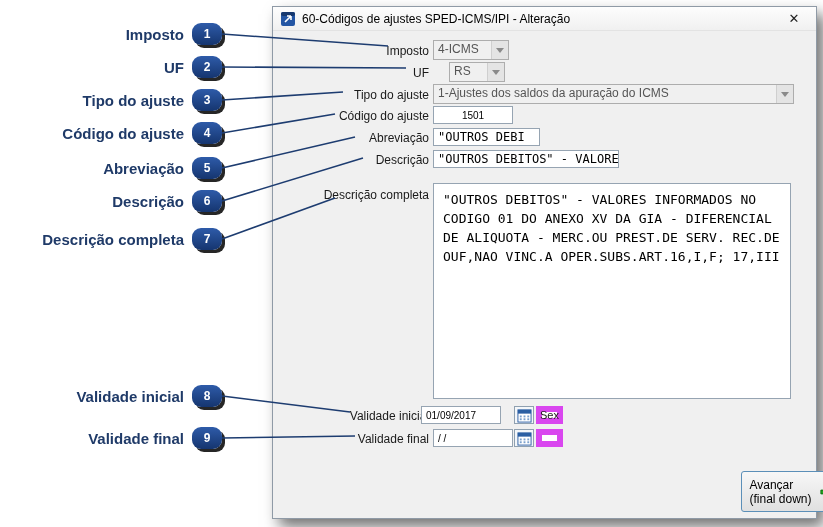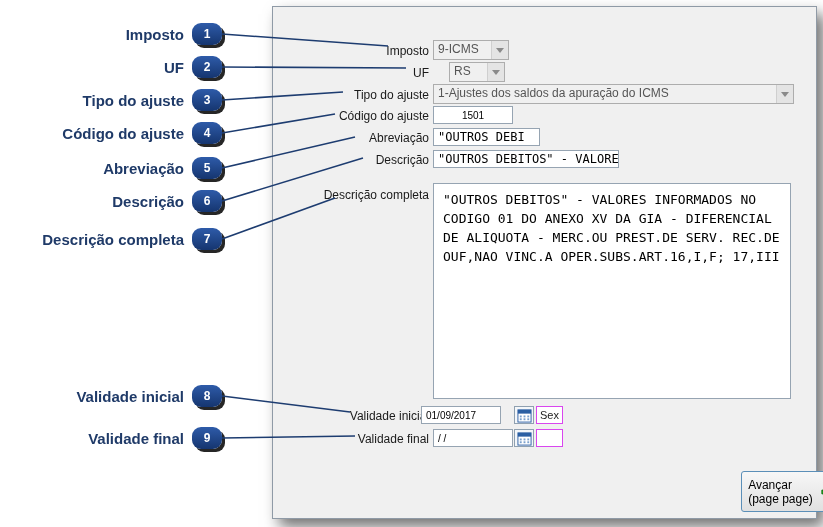--- a/index.html
+++ b/index.html
@@ -43,21 +43,21 @@
           padding:0 4px;white-space:nowrap;overflow:hidden;}
   .mono{font-family:"DejaVu Sans Mono",monospace;font-size:12px;}
 
   .bigtext{position:absolute;left:160px;top:176px;width:358px;height:216px;background:#fff;
            border:1px solid #96a4b2;box-sizing:border-box;padding:6px 9px;
            font-family:"DejaVu Sans Mono",monospace;font-size:13px;line-height:19px;
            white-space:pre-wrap;color:#000;}
 
   .calbtn{position:absolute;width:20px;height:18px;box-sizing:border-box;border:1px solid #8fa0b0;
           background:#f4f7fa;display:flex;align-items:center;justify-content:center;}
-  .daybox{position:absolute;width:27px;height:18px;box-sizing:border-box;border:1px solid #d946ef;
+  .daybox{position:absolute;width:27px;height:18px;box-sizing:border-box;border:6px solid #d946ef;
           background:#ffffff;font-size:11px;display:flex;align-items:center;justify-content:center;
           color:#222;}
 
   .btn-cancel{position:absolute;left:325px;top:471px;width:94px;height:29px;box-sizing:border-box;
               background:linear-gradient(#f7f7f7,#dfdfdf);border:1px solid #8a8a8a;border-radius:3px;
               display:flex;align-items:center;justify-content:center;gap:6px;font-size:12px;color:#000;}
   .btn-next{position:absolute;left:428px;top:464px;width:103px;height:41px;box-sizing:border-box;
             background:linear-gradient(#f7f7f7,#e0e0e0);border:1px solid #5b8fb8;border-radius:3px;
             display:flex;align-items:center;justify-content:center;gap:7px;font-size:12px;color:#000;margin-left:40px;}
   .btn-next .lines{text-align:left;line-height:14px;}
@@ -113,24 +113,33 @@
       <line x1="222" y1="168" x2="355" y2="137"></line>
       <line x1="222" y1="201" x2="363" y2="158"></line>
       <line x1="222" y1="239" x2="335" y2="198"></line>
       <line x1="222" y1="396" x2="350" y2="412"></line>
       <line x1="222" y1="438" x2="355" y2="436"></line>
     </g>
   </svg>
 
   <div class="dialog">
 
+    <div class="titlebar">
+      <svg width="16" height="16" viewBox="0 0 16 16">
+        <rect x="1" y="1" width="14" height="14" rx="2" fill="#2456a4"></rect>
+        <rect x="1" y="1" width="14" height="4" rx="2" fill="#16386f"></rect>
+        <path d="M5 11 L11 5 M11 5 h-4 M11 5 v4" stroke="#ffffff" stroke-width="1.6" fill="none"></path>
+      </svg>
+      <span class="title">60-Códigos de ajustes SPED-ICMS/IPI - Alteração</span>
+      <span class="close">✕</span>
+    </div>
 
     <div class="flabel" style="top:37px">Imposto</div>
     <div class="combo" style="left:160px;top:33px;width:76px">
-      <span class="val">9-ICMS</span>
+      <span class="val">4-ICMS</span>
       <span class="dbtn">
           <span class="tri"></span>
         </span>
     </div>
 
     <div class="flabel" style="top:59px">UF</div>
     <div class="combo" style="left:176px;top:55px;width:56px">
       <span class="val">RS</span>
       <span class="dbtn">
           <span class="tri"></span>
@@ -193,21 +202,21 @@
             <rect x="11" y="11" width="2" height="2"></rect>
         </g>
       </svg>
     </div>
     <div class="daybox" style="left:263px;top:422px"></div>
 
 
     <div class="btn-next">
       <span class="lines">
         <span>Avançar</span><br>
-        <span>(page page)</span>
+        <span>(final down)</span>
       </span>
       <svg width="17" height="14" viewBox="0 0 18 14">
         <path d="M2 5 h7 v-4 l8 6 -8 6 v-4 h-7 z" fill="#23a523" stroke="#0d6e0d" stroke-width="1"></path>
       </svg>
     </div>
 
   </div>
 </div>
 
 </body></html>

